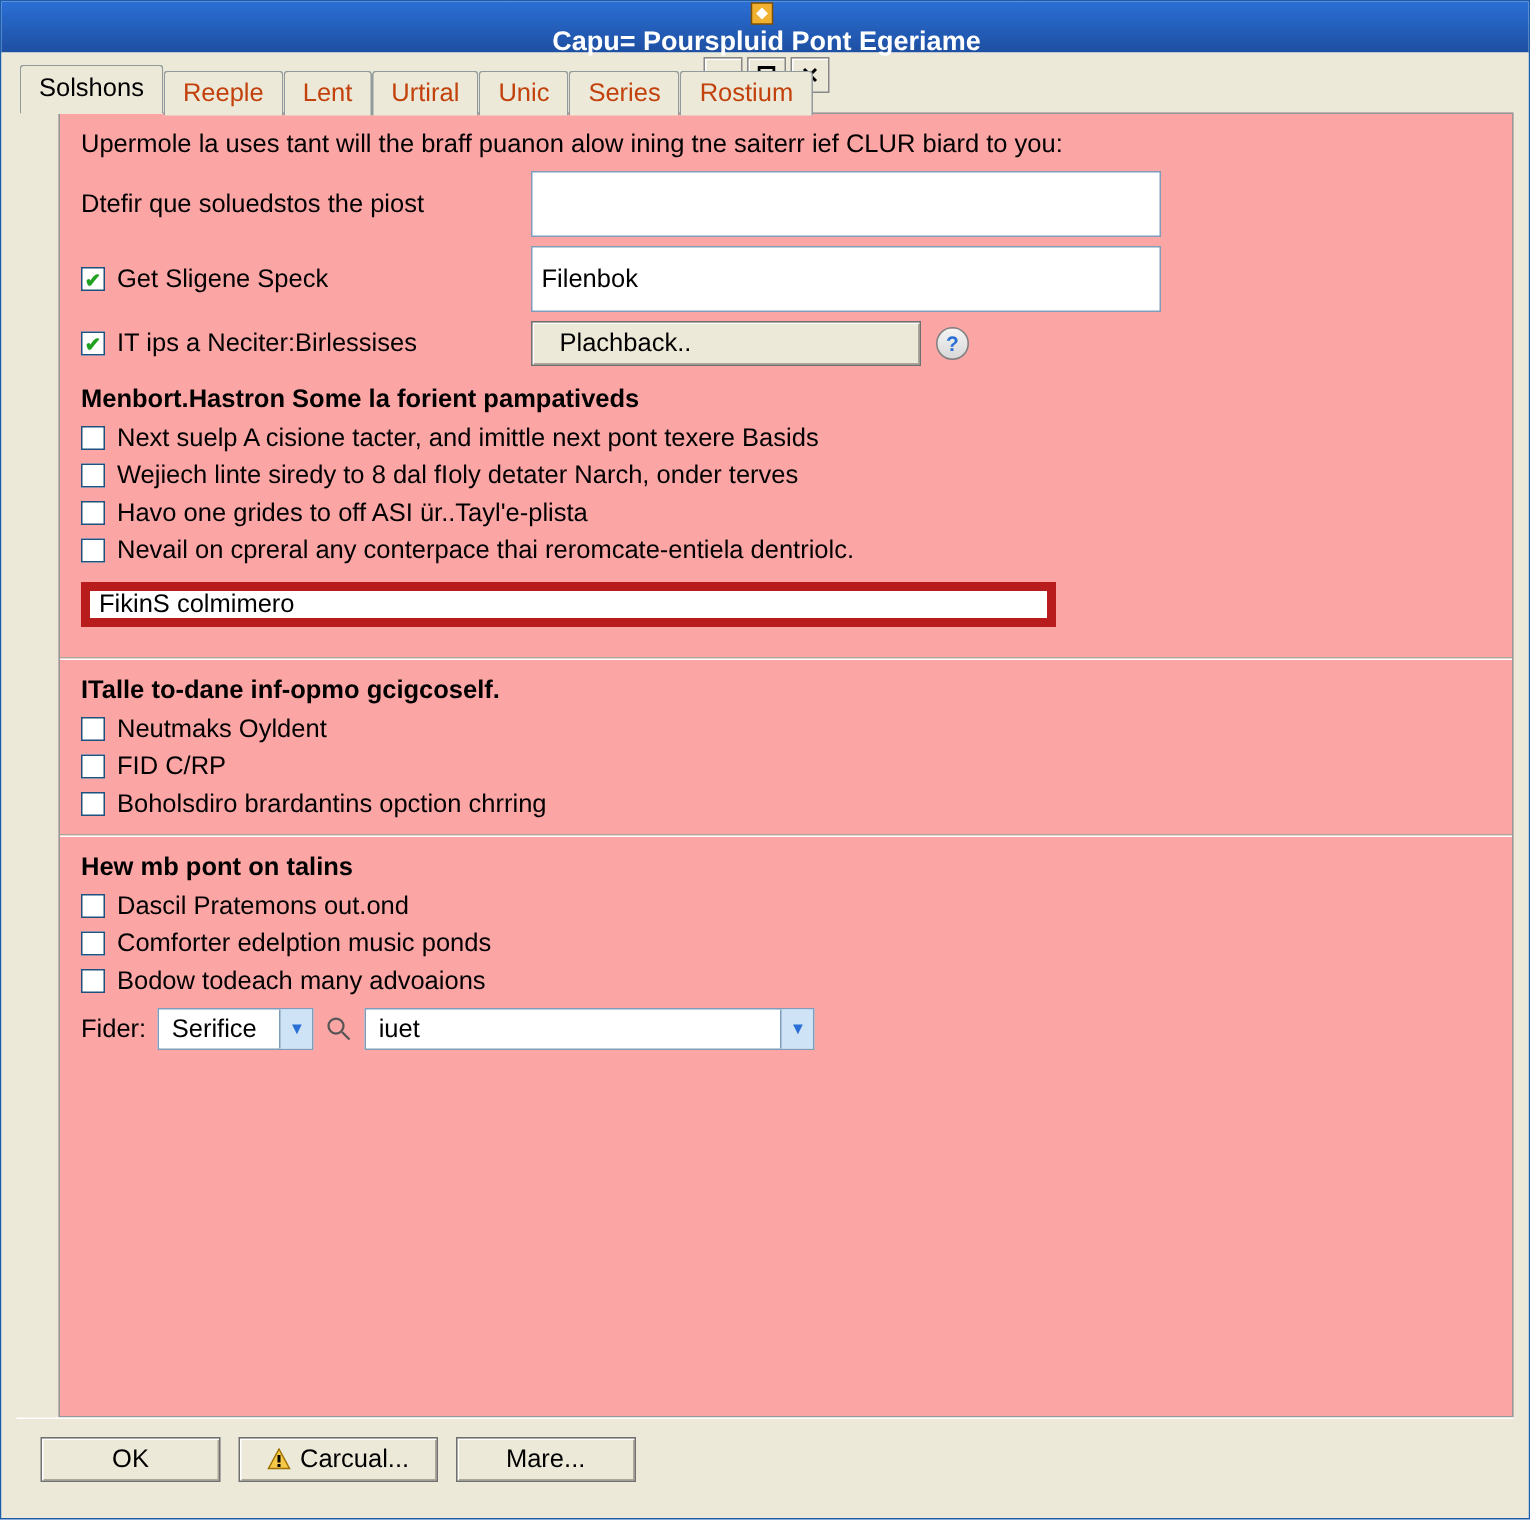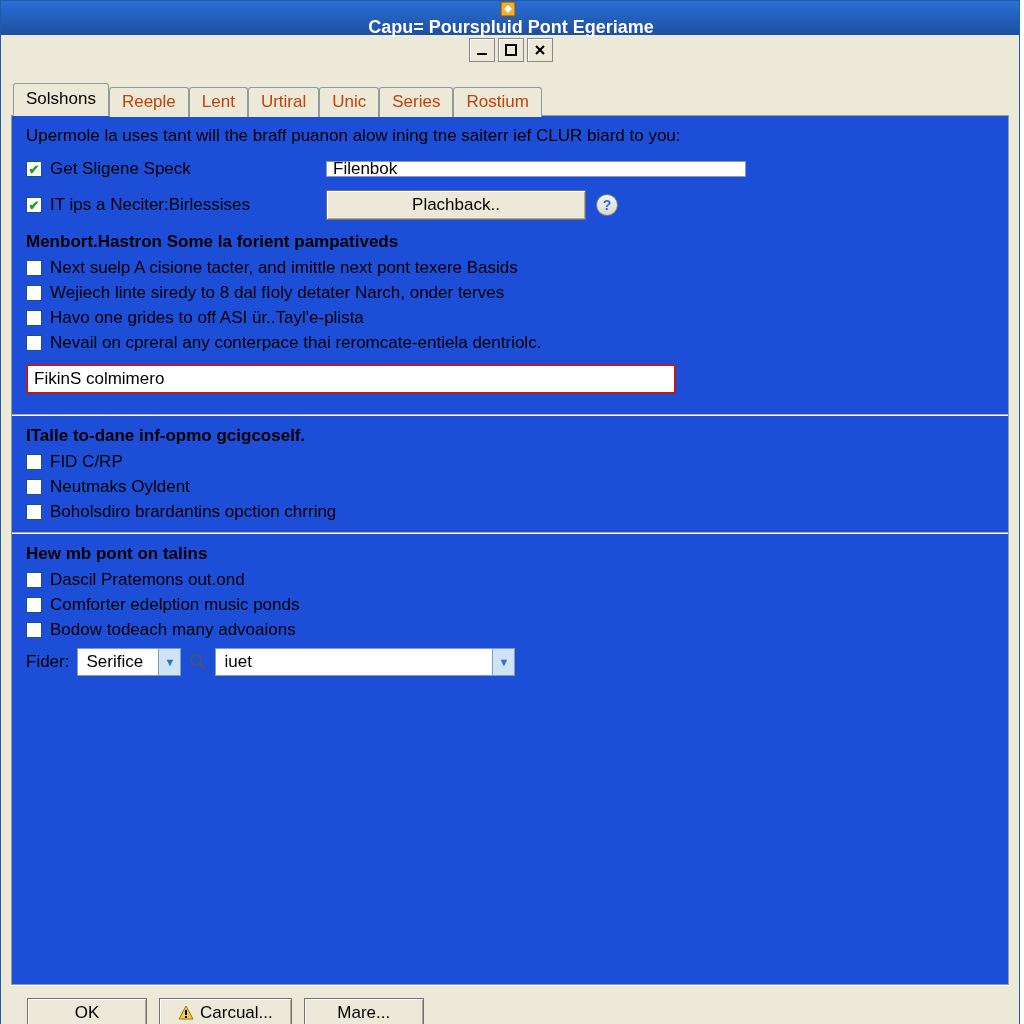--- a/index.html
+++ b/index.html
@@ -45,21 +45,20 @@
 }
 .body {
   background: #ece9d8;
   padding: 8px 10px 10px 10px;
 }
 .tabs {
   display: flex;
   align-items: flex-end;
   margin-bottom: -1px;
   padding-left: 2px;
-  margin-top: 40px;
 }
 .tab {
   background: #ece9d8;
   border: 1px solid #919b9c;
   border-bottom: none;
   padding: 4px 12px 5px 12px;
   margin-right: 0px;
   font-size: 17px;
   border-radius: 3px 3px 0 0;
   position: relative;
@@ -71,40 +70,41 @@
   border-bottom: 1px solid #ece9d8;
   z-index: 2;
   top: 0;
   padding-top: 5px;
   padding-bottom: 6px;
   font-weight: normal;
   color: #000;
 }
 .panel {
   border: 1px solid #919b9c;
-  background: #1d4ed8;
+  background: #fca5a5;
   padding: 10px 14px 14px 14px;
   min-height: 870px;
+  margin-left: 28px;
 }
 .intro {
   font-size: 17px;
   margin-bottom: 8px;
 }
 .row {
   display: flex;
   align-items: center;
   margin-bottom: 6px;
   min-height: 30px;
 }
 .lbl-left {
   width: 300px;
   flex-shrink: 0;
 }
 input[type=text].tf {
-  height: 16px;
+  height: 44px;
   border: 1px solid #7f9db9;
   background: #fff;
   padding: 2px 6px;
   font: inherit;
 }
 .tf1 { width: 420px; }
 .tf2 { width: 420px; }
 .cbwrap {
   display: flex; align-items: center;
   margin-bottom: 5px;
@@ -124,39 +124,39 @@
 .btn {
   height: 30px;
   background: #ece9d8;
   border: 1px solid #707070;
   padding: 0 18px;
   font: inherit;
   box-shadow: inset 1px 1px 0 #fff, inset -1px -1px 0 #aca899;
   display: inline-flex; align-items: center; justify-content: center;
   min-width: 100px;
 }
-.btn.wide { min-width: 260px; justify-content: center; }
+.btn.wide { min-width: 260px; justify-content: flex-start; }
 .helpicon {
   width: 22px; height: 22px;
   border-radius: 50%;
   border: 1px solid #808080;
   background: linear-gradient(#f4f4f4,#d8d8d8);
   display: inline-flex; align-items: center; justify-content: center;
   font-size: 14px; font-weight: bold; color: #2a6fd6;
   margin-left: 10px;
 }
 .sectionlbl {
   margin-top: 12px;
   margin-bottom: 6px;
   font-weight: bold;
 }
 .fullinput {
   width: 650px;
   height: 30px;
-  border: 2px solid #b91c1c;
+  border: 6px solid #b91c1c;
   background: #fff;
   padding: 2px 6px;
   font: inherit;
   margin-top: 6px;
   margin-bottom: 10px;
 }
 .divider {
   border-top: 1px solid #aca899;
   border-bottom: 1px solid #fff;
   margin: 10px -14px 10px -14px;
@@ -230,20 +230,24 @@
       <div class="tab">Urtiral</div>
       <div class="tab">Unic</div>
       <div class="tab">Series</div>
       <div class="tab">Rostium</div>
     </div>
 
     <div class="panel">
 
       <div class="intro">Upermole la uses tant will the braff puanon alow ining tne saiterr ief CLUR biard to you:</div>
 
+      <div class="row">
+        <span class="lbl-left">Dtefir que soluedstos the piost</span>
+        <input type="text" class="tf tf1" value="" style="">
+      </div>
 
       <div class="row">
         <span class="lbl-left cbwrap" style="margin-bottom:0">
           <span class="cb">✔</span>
           <span>Get Sligene Speck</span>
         </span>
         <input type="text" class="tf tf2" value="Filenbok" style="">
       </div>
 
       <div class="row">
@@ -277,25 +281,25 @@
       </div>
 
       <input type="text" class="fullinput" value="FikinS colmimero" style="">
 
       <div class="divider"></div>
 
       <div class="sectionlbl" style="margin-top:4px">ITalle to-dane inf-opmo gcigcoself.</div>
 
       <div class="cbwrap">
         <span class="cb"></span>
+        <span>Neutmaks Oyldent</span>
+      </div>
+      <div class="cbwrap">
+        <span class="cb"></span>
         <span>FID C/RP</span>
-      </div>
-      <div class="cbwrap">
-        <span class="cb"></span>
-        <span>Neutmaks Oyldent</span>
       </div>
       <div class="cbwrap">
         <span class="cb"></span>
         <span>Boholsdiro brardantins opction chrring</span>
       </div>
 
       <div class="divider"></div>
 
       <div class="sectionlbl" style="margin-top:4px">Hew mb pont on talins</div>
 

